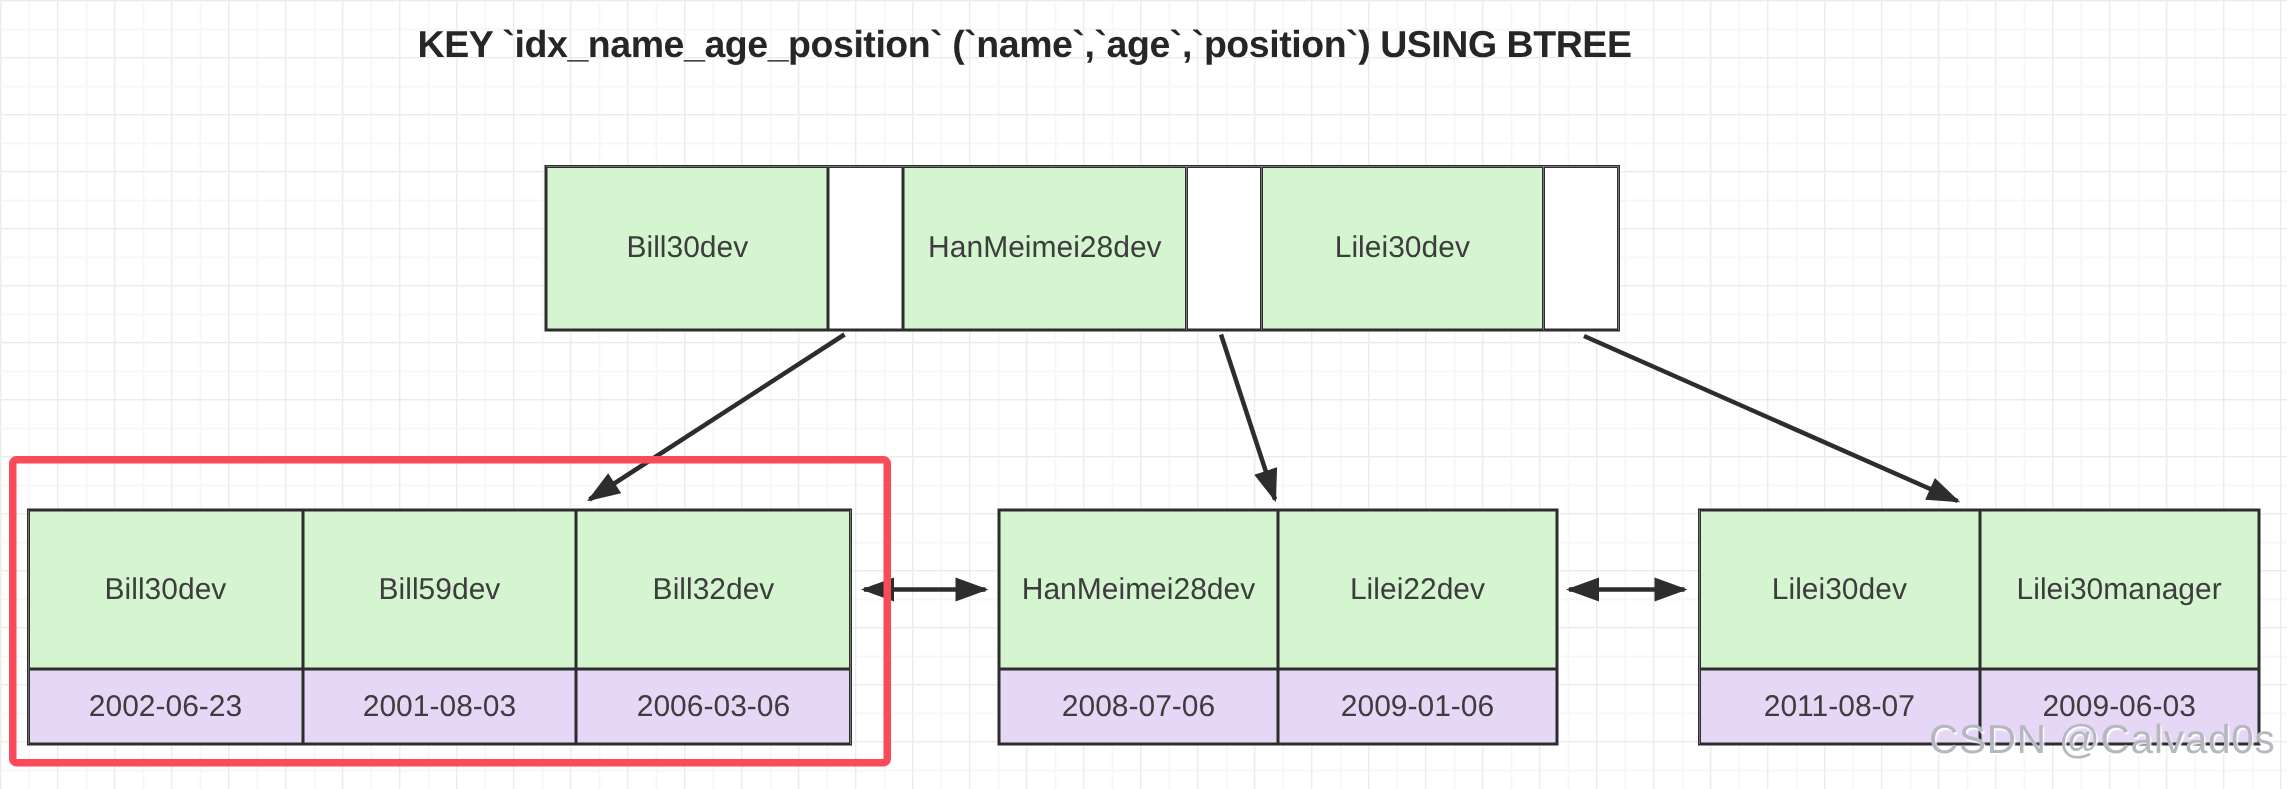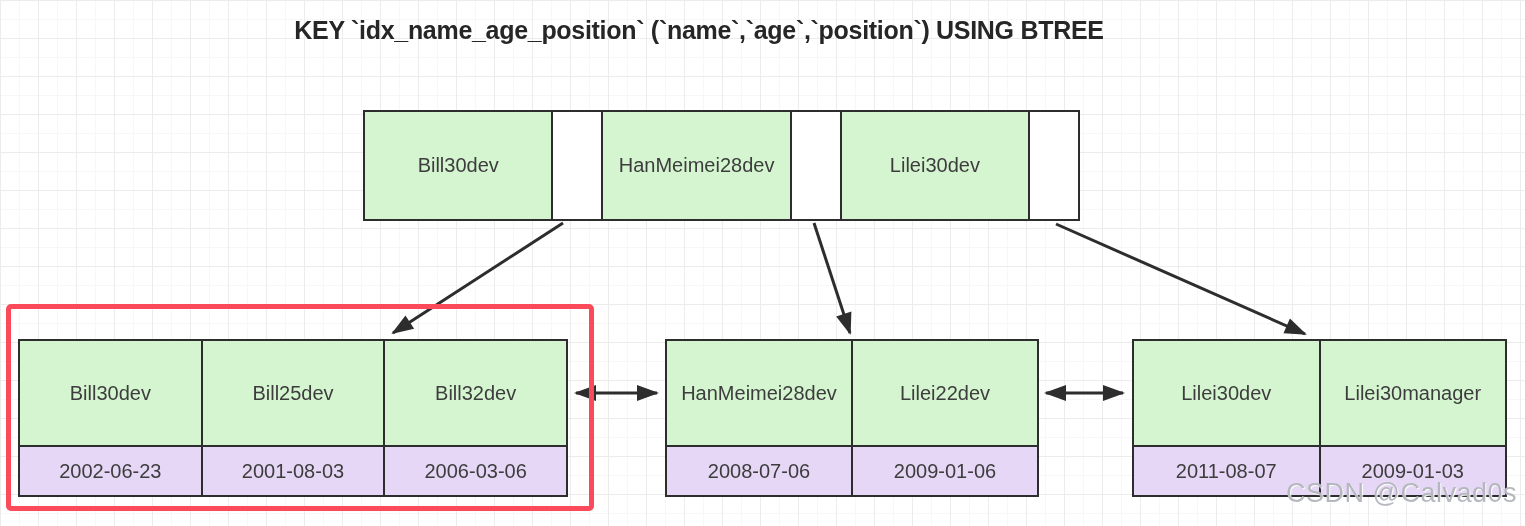--- a/index.html
+++ b/index.html
@@ -12,21 +12,21 @@
     background-image:
       linear-gradient(var(--grid-strong,#ececec) 1px, transparent 1px),
       linear-gradient(90deg, var(--grid-strong,#ececec) 1px, transparent 1px),
       linear-gradient(var(--grid-light,#f7f7f7) 1px, transparent 1px),
       linear-gradient(90deg, var(--grid-light,#f7f7f7) 1px, transparent 1px);
     background-size:38px 38px,38px 38px,19px 19px,19px 19px;
   }
   .title{
     position:absolute;top:16px;left:683px;transform:translateX(-50%);
     white-space:nowrap;
-    font-size:25px;font-weight:bold;color:#262626;letter-spacing:-0.3px;margin-left:16px;
+    font-size:25px;font-weight:bold;color:#262626;letter-spacing:-0.3px;
   }
   #arrows{position:absolute;left:0;top:0;width:1525px;height:526px;pointer-events:none;}
   #arrows path.link{stroke:var(--border-color,#2d2d2d);stroke-width:3;fill:none;}
   #arrows .ah{fill:var(--border-color,#2d2d2d);}
   .red-box{
     position:absolute;left:6px;top:304px;width:588px;height:207px;
     border:5px solid var(--highlight-red,#fb4a59);border-radius:5px;
     box-sizing:border-box;background:transparent;
   }
   .node{
@@ -104,21 +104,21 @@
   </div>
 
   <div class="leaf leaf-1">
     <div class="cell green">
       <div>Bill</div>
       <div>30</div>
       <div>dev</div>
     </div>
     <div class="cell green">
       <div>Bill</div>
-      <div>25</div>
+      <div>59</div>
       <div>dev</div>
     </div>
     <div class="cell green">
       <div>Bill</div>
       <div>32</div>
       <div>dev</div>
     </div>
     <div class="cell purple">2002-06-23</div>
     <div class="cell purple">2001-08-03</div>
     <div class="cell purple">2006-03-06</div>
@@ -144,18 +144,18 @@
       <div>Lilei</div>
       <div>30</div>
       <div>dev</div>
     </div>
     <div class="cell green">
       <div>Lilei</div>
       <div>30</div>
       <div>manager</div>
     </div>
     <div class="cell purple">2011-08-07</div>
-    <div class="cell purple">2009-01-03</div>
+    <div class="cell purple">2009-06-03</div>
   </div>
 
   <div class="watermark">CSDN @Calvad0s</div>
 
 </div>
 
 </body></html>

